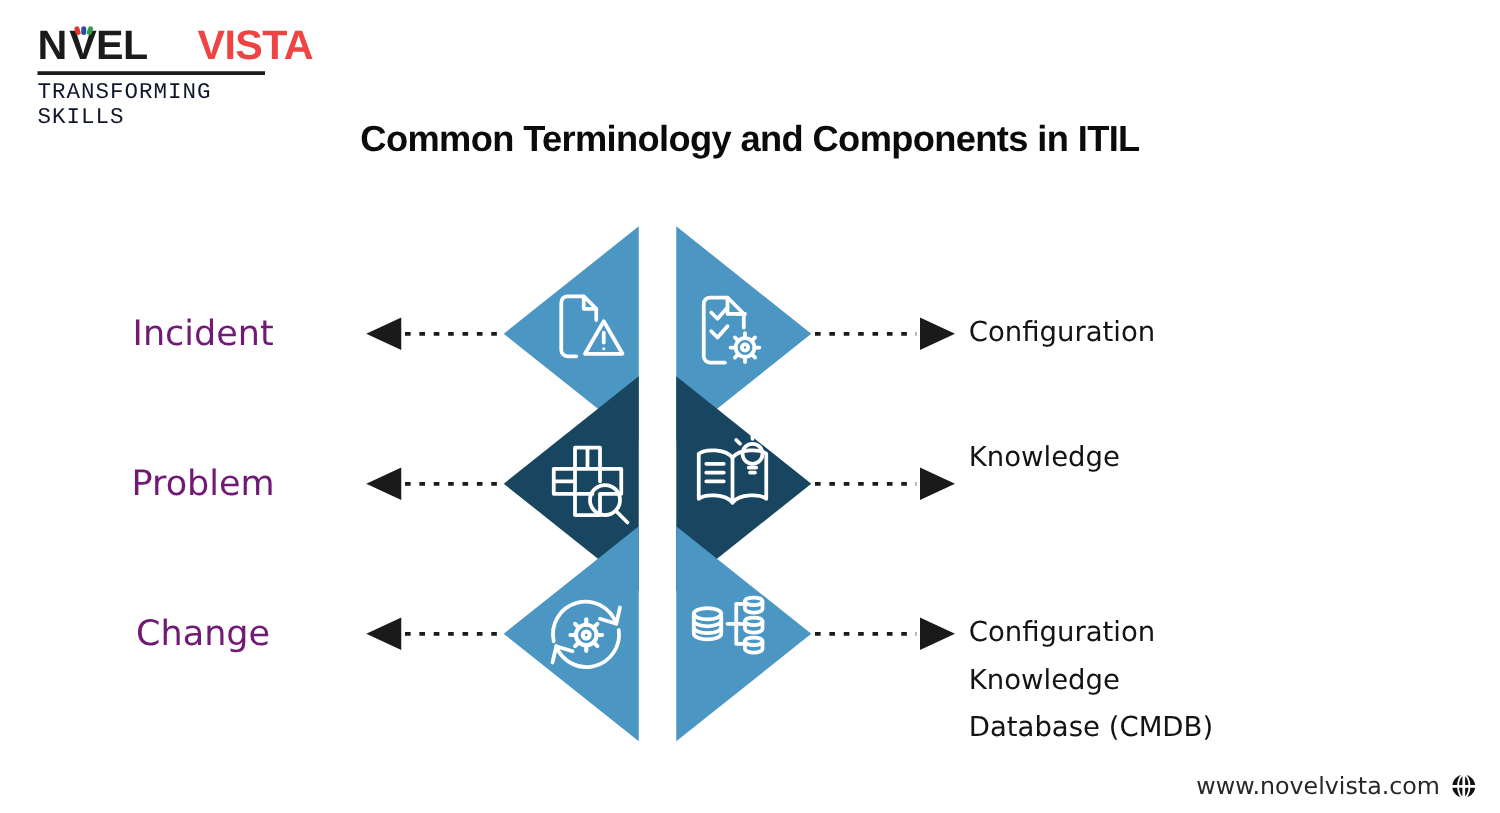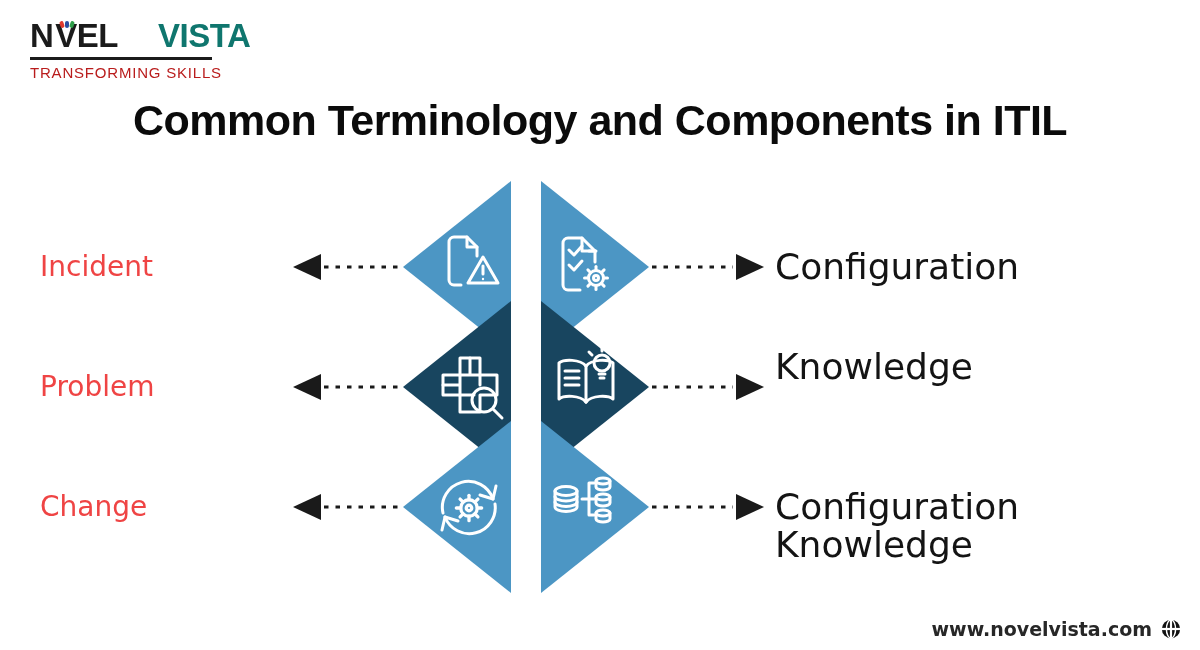--- a/index.html
+++ b/index.html
@@ -3,44 +3,44 @@
 <meta charset="utf-8">
 <style>
   html,body{margin:0;padding:0;background:#fff;}
   .canvas{position:relative;width:1200px;height:650px;background:#ffffff;overflow:hidden;
           font-family:"DejaVu Sans","Liberation Sans",sans-serif;}
   
   .logo{position:absolute;left:30px;top:18px;width:200px;}
   .logo-row{display:flex;align-items:center;font-family:"Liberation Sans",sans-serif;
             font-weight:800;font-size:33px;letter-spacing:-0.5px;line-height:36px;}
   .logo-novel{color:#1b1b1b;}
-  .logo-vista{color:#0f766e;margin-left:40px;}
+  .logo-vista{color:#ef4444;margin-left:40px;}
   .bulb{position:relative;display:inline-block;width:25px;height:25px;margin:6px 1px 0 1px;
         border-radius:50%;background:radial-gradient(circle at 35% 30%,#ffe34f,#f7b50c 60%,#ee9d05);}
   .bulb .stripe{position:absolute;top:-6px;width:4px;height:7px;border-radius:2px;}
   .stripe.s1{left:6px;background:#e03a2f;transform:rotate(-18deg);}
   .stripe.s2{left:11px;background:#2b4ea2;}
   .stripe.s3{left:16px;background:#2e9e49;transform:rotate(18deg);}
   .logo-rule{height:3px;background:#1b1b1b;margin-top:3px;width:182px;}
-  .logo-tagline{margin-top:4px;font-size:15px;color:#b91c1c;letter-spacing:0.8px;
-                font-family:Liberation Sans, sans-serif;}
+  .logo-tagline{margin-top:4px;font-size:18px;color:#0f172a;letter-spacing:0.8px;
+                font-family:Liberation Mono, monospace;}
   
   .title{position:absolute;left:0;right:0;top:96px;text-align:center;color:#0b0b0b;
-         font-family:"Liberation Sans",sans-serif;font-weight:800;font-size:43px;
+         font-family:"Liberation Sans",sans-serif;font-weight:800;font-size:29px;
          letter-spacing:-0.5px;}
   
   .diagram-svg{position:absolute;left:0;top:0;}
   .ic{stroke:#fff;stroke-width:3;fill:none;stroke-linecap:round;stroke-linejoin:round;}
   .dash{stroke:#1a1a1a;stroke-width:3;stroke-dasharray:4.5 7;}
   
-  .llabel{position:absolute;left:40px;width:245px;text-align:left;color:#ef4444;
+  .llabel{position:absolute;left:40px;width:245px;text-align:center;color:#701a75;
           font-size:28px;line-height:36px;}
-  .rlabel{position:absolute;left:775px;color:#141414;font-size:36px;line-height:38px;}
+  .rlabel{position:absolute;left:775px;color:#141414;font-size:22px;line-height:38px;}
   
-  .footer{position:absolute;right:18px;top:618px;display:flex;align-items:center;gap:8px;font-weight:bold;}
+  .footer{position:absolute;right:18px;top:618px;display:flex;align-items:center;gap:8px;}
   .footer-text{font-size:19px;color:#272727;}
 </style>
 </head>
 <body>
 
 <div class="canvas">
 
   <div class="logo">
     <div class="logo-row">
       <span class="logo-novel">N</span>
@@ -172,20 +172,21 @@
 
   <div class="rlabel" style="top:248px">
     <div>Configuration</div>
   </div>
   <div class="rlabel" style="top:348px">
     <div>Knowledge</div>
   </div>
   <div class="rlabel" style="top:488px">
     <div>Configuration</div>
     <div>Knowledge</div>
+    <div>Database (CMDB)</div>
   </div>
 
   <div class="footer">
     <span class="footer-text">www.novelvista.com</span>
     <svg width="22" height="22" viewBox="0 0 24 24">
       <circle cx="12" cy="12" r="10" fill="#111"></circle>
       <line x1="12" y1="1" x2="12" y2="23" stroke="#fff" stroke-width="2.4"></line>
       <line x1="1" y1="12" x2="23" y2="12" stroke="#fff" stroke-width="2.4"></line>
       <ellipse cx="12" cy="12" rx="5" ry="10" fill="none" stroke="#fff" stroke-width="1.6"></ellipse>
     </svg>

